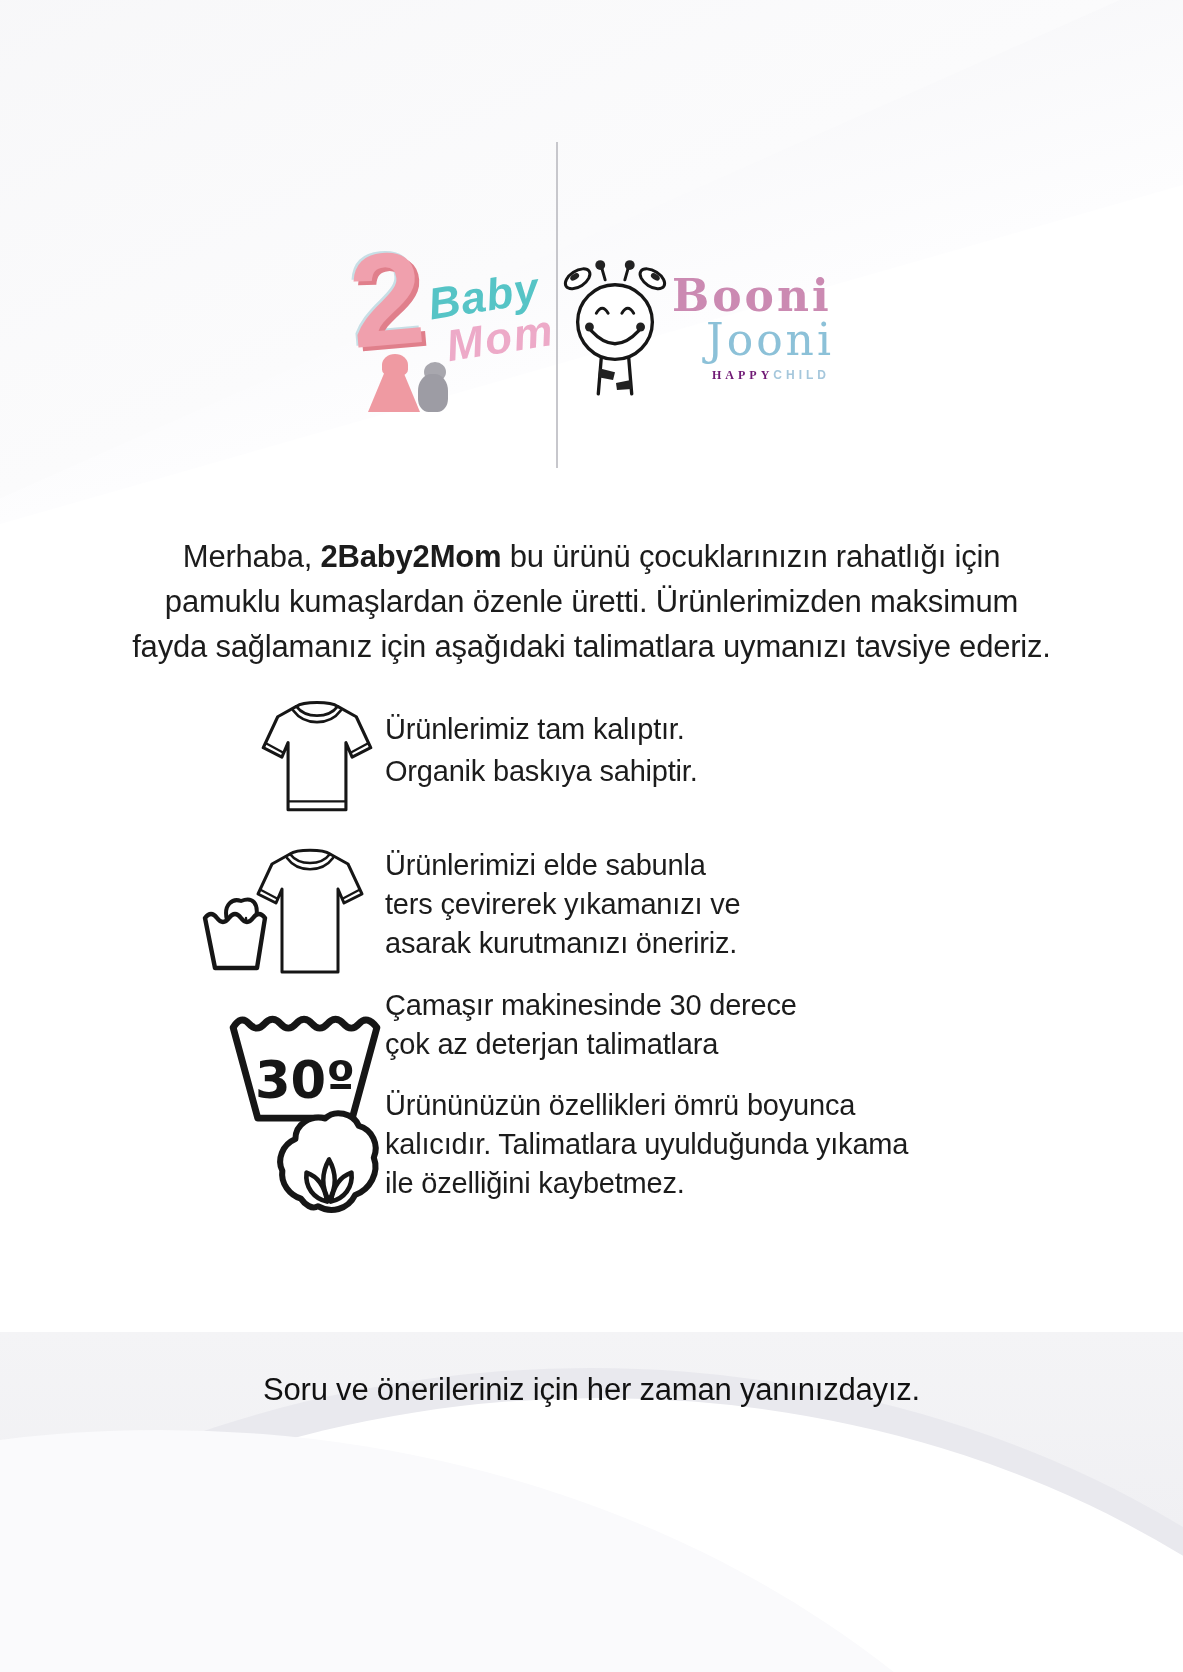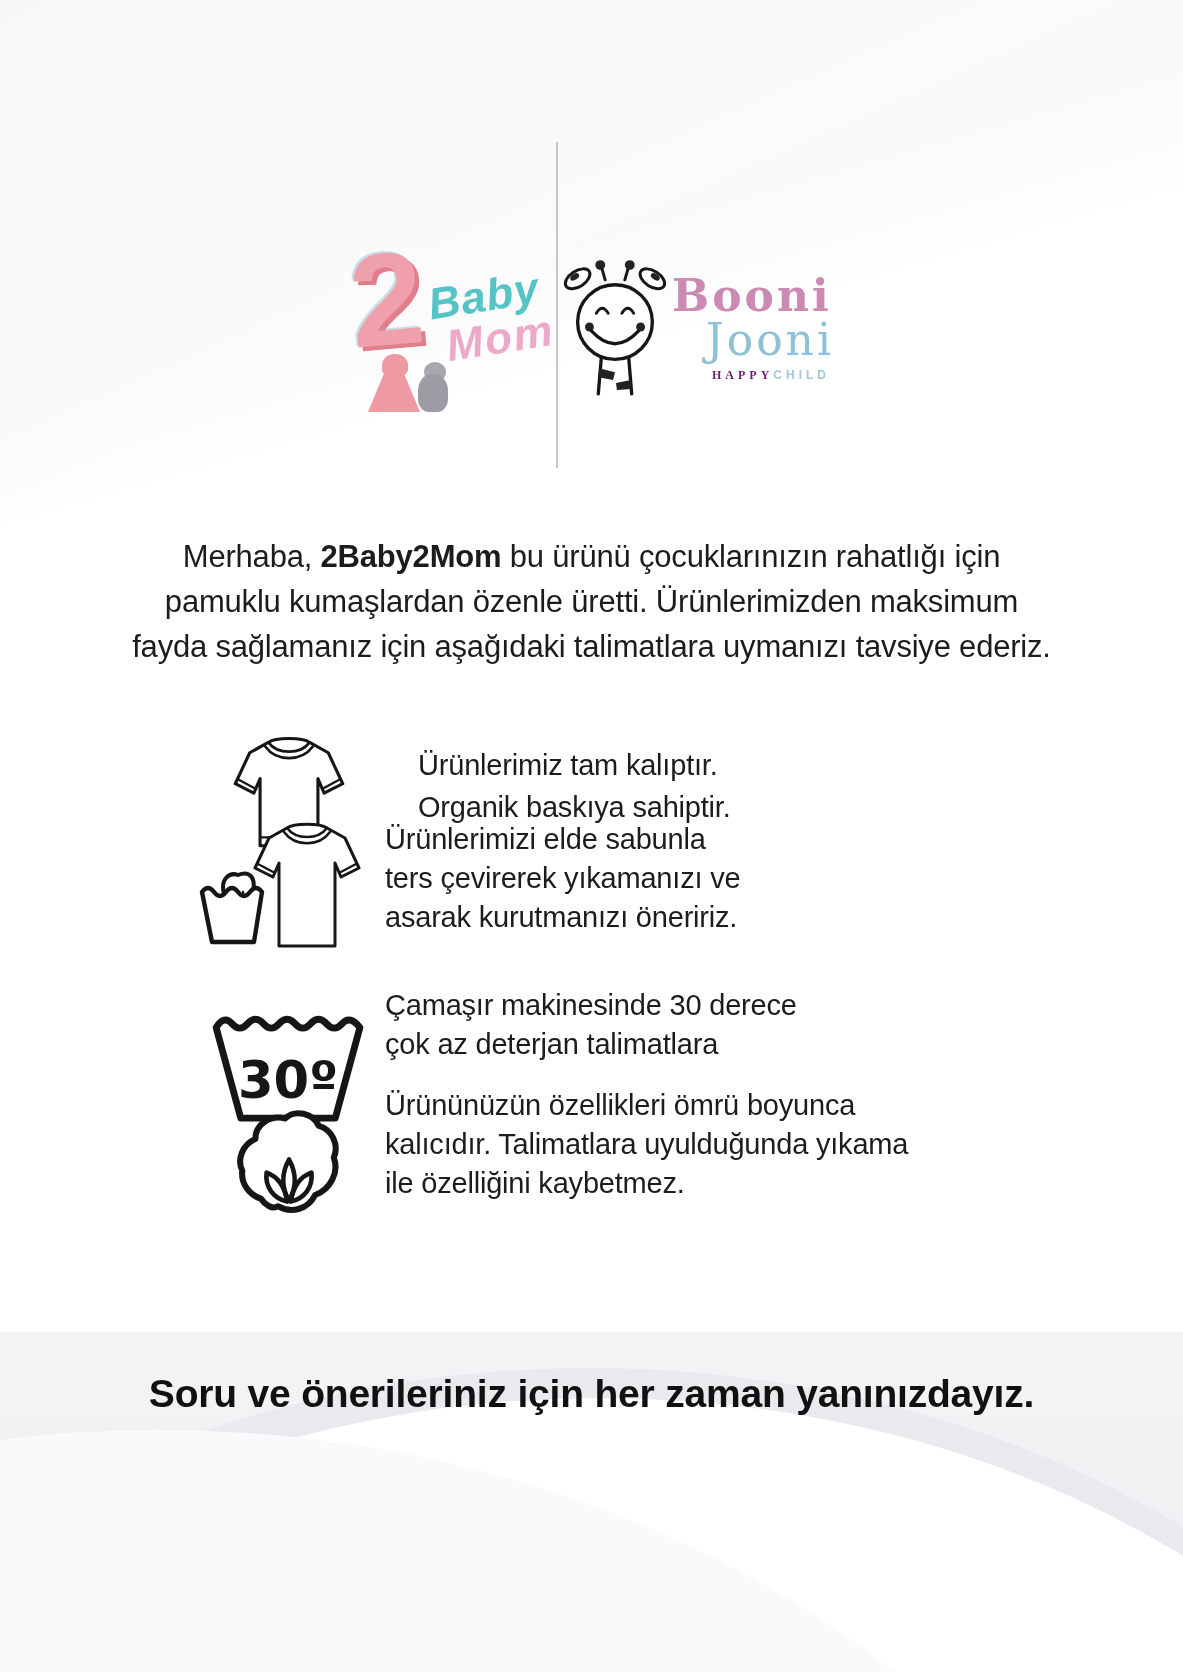--- a/index.html
+++ b/index.html
@@ -102,35 +102,35 @@
   
   .intro{
     position:absolute;top:534px;left:38px;width:1107px;
     text-align:center;font-size:31px;line-height:45px;color:#1c1c1c;
     letter-spacing:-0.2px;
   }
   .intro b{font-weight:bold;}
 
   
   .row{position:absolute;left:193px;width:860px;display:flex;}
-  .icon-cell{width:192px;flex:0 0 192px;display:flex;justify-content:center;}
+  .icon-cell{width:192px;flex:0 0 192px;display:flex;justify-content:flex-end;}
   .text-cell{font-size:29px;line-height:39px;color:#1c1c1c;letter-spacing:-0.2px;}
-  .row1{top:730px;gap:33px;}  .row1 .text-cell{margin-top:14px;line-height:42px;}
-  .row2{top:812px;}  .row2 .text-cell{margin-top:8px;}
+  .row1{top:694px;}  .row1 .text-cell{margin-top:14px;line-height:42px;}
+  .row2{top:838px;}  .row2 .text-cell{margin-top:8px;}
   .row3{top:984px;}  .row3 .icon-cell svg{margin-top:18px;} .row3 .text-cell{margin-top:2px;}
   .row4{top:1084px;} .row4 .icon-cell svg{margin-top:16px;} .row4 .text-cell{margin-top:2px;}
 
   .care-svg{display:block;}
   .care-svg .ln{fill:none;stroke:#161616;stroke-linecap:round;stroke-linejoin:round;}
   .care-svg .fl{fill:#ffffff;stroke:#161616;stroke-linecap:round;stroke-linejoin:round;}
 
   
   .footer{
     position:absolute;top:1372px;left:0;width:1183px;
-    text-align:center;font-size:39px;font-weight:bold;color:#111;
+    text-align:center;font-size:31px;font-weight:normal;color:#111;
     letter-spacing:-0.2px;
   }
 </style>
 </head>
 <body>
 
 <div class="bg bg-top-band"></div>
 <div class="bg bg-top-band2"></div>
 <div class="bg bg-bottom-base"></div>
 <div class="bg bg-bottom-ring"></div>

